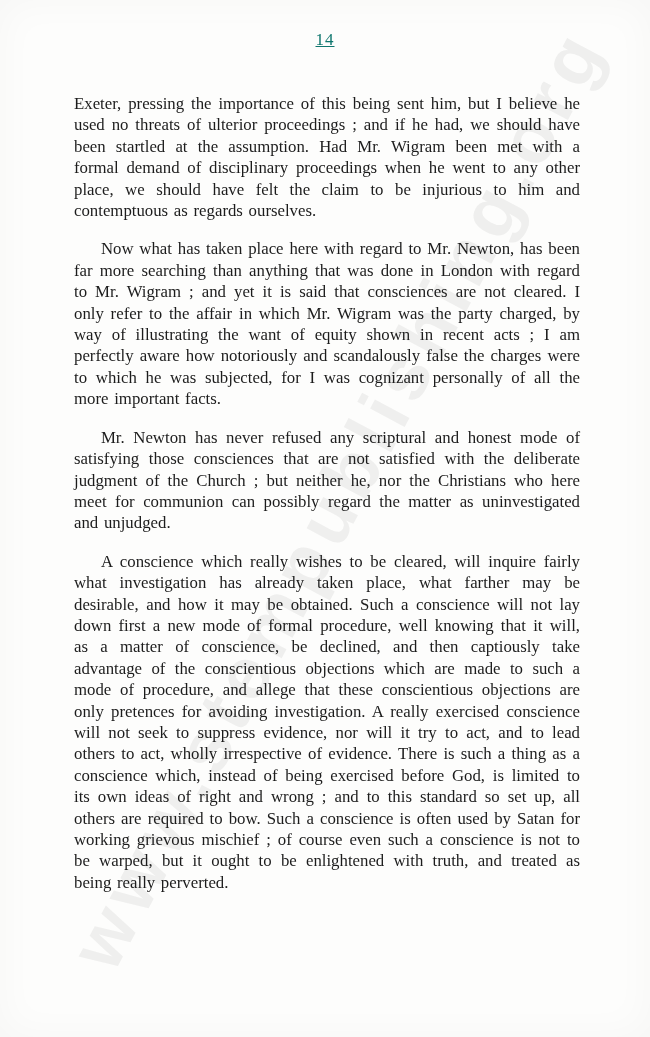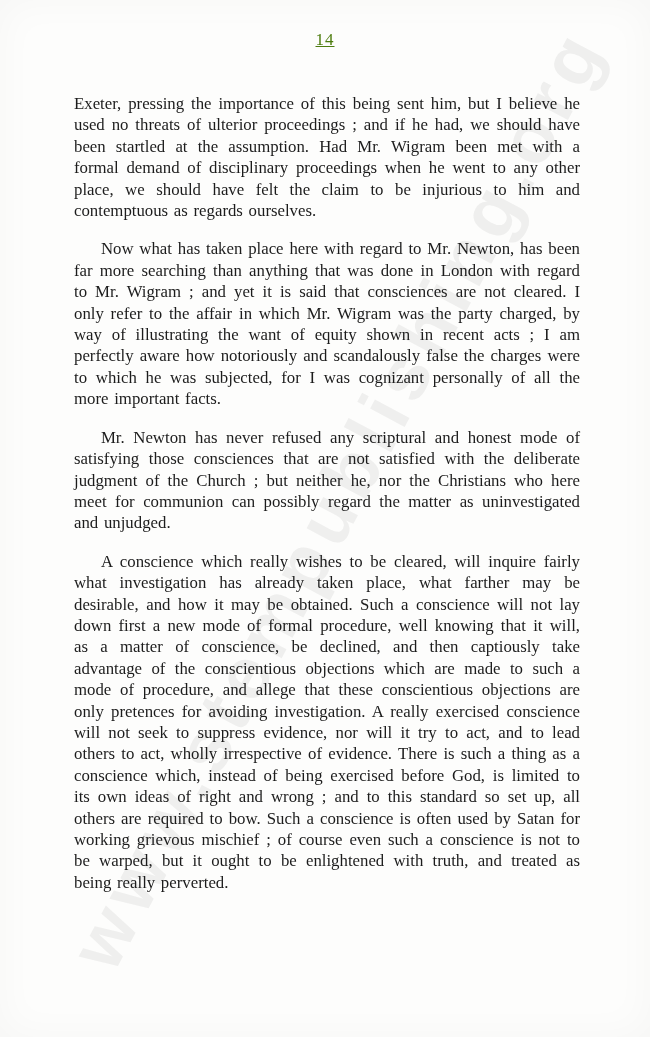--- a/index.html
+++ b/index.html
@@ -18,21 +18,21 @@
     color: #1c1c1c;
   }
   .page-number {
     position: absolute;
     top: 30px;
     left: 0;
     width: 100%;
     text-align: center;
     font-size: 17px;
     letter-spacing: 1px;
-    color: #4d7c0f;
+    color: #0f766e;
     text-decoration: underline;
   }
   .text-block {
     position: absolute;
     top: 76px;
     left: 57px;
     width: 540px;
     font-size: 16.8px;
     line-height: 21.4px;
     text-align: justify;

